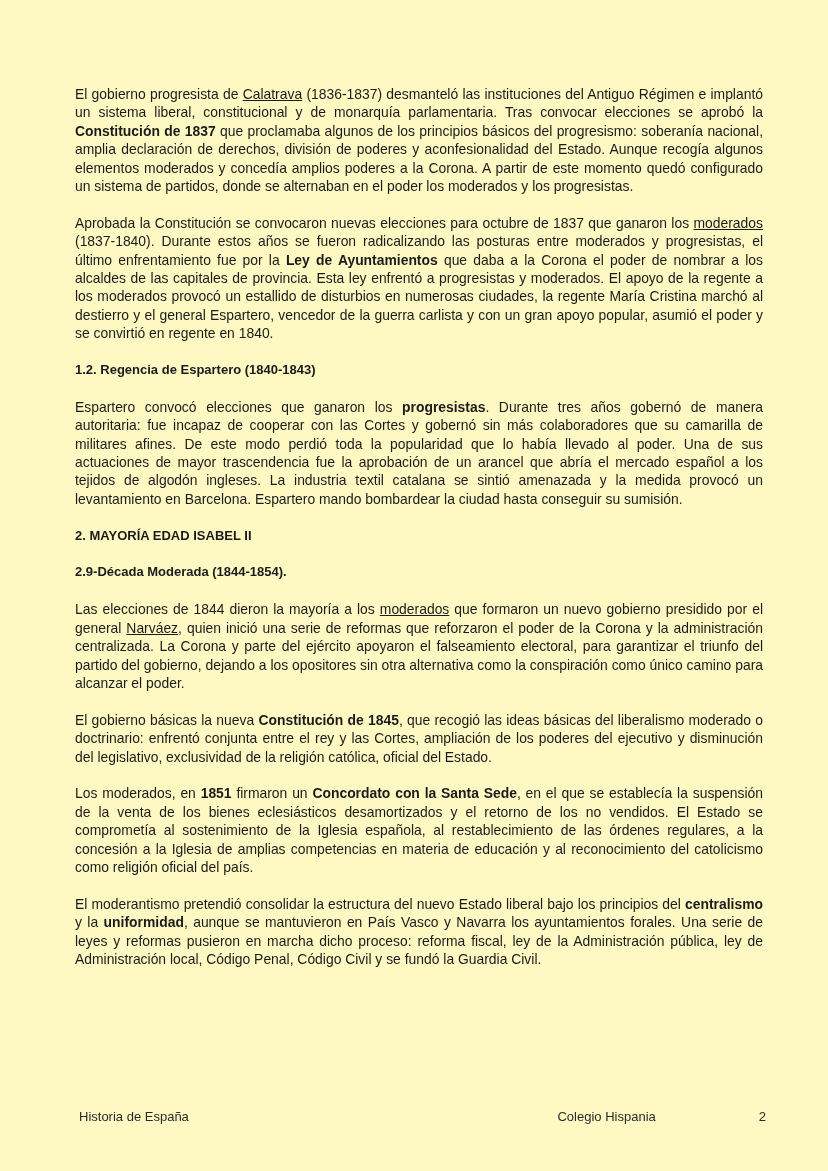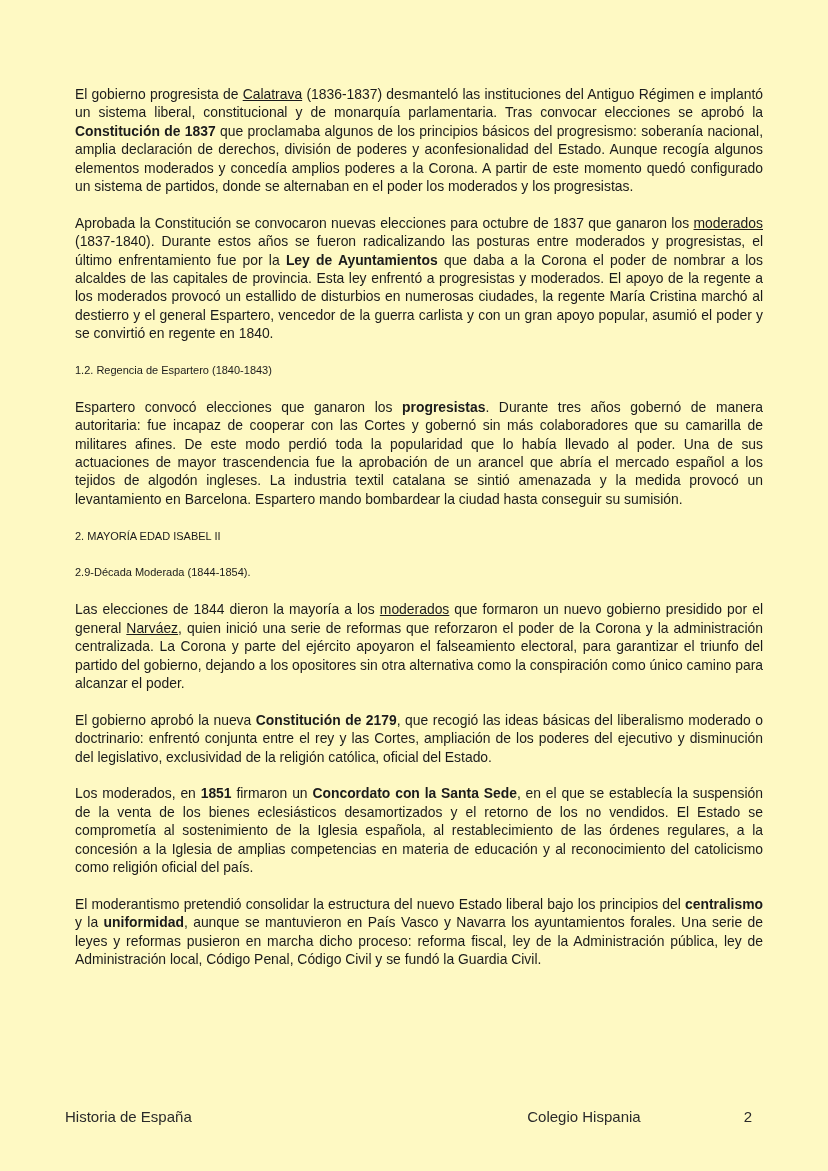--- a/index.html
+++ b/index.html
@@ -22,57 +22,57 @@
     top: 85px;
     width: 688px;
     font-size: 13.9px;
     line-height: 18.4px;
     text-align: justify;
   }
   .para {
     margin: 0 0 18.4px 0;
   }
   .heading {
-    font-size: 11px;
-    font-weight: normal;
+    font-size: 13px;
+    font-weight: bold;
     margin: 0 0 18.4px 0;
     text-align: left;
   }
   .section-gap {
     margin-top: 14px;
   }
   .run-b { font-weight: bold; }
   .run-u { text-decoration: underline; }
   .footer {
     position: absolute;
-    left: 65px;
+    left: 79px;
     width: 687px;
     top: 1110px;
     display: flex;
     align-items: flex-start;
-    font-size: 15px;
+    font-size: 13px;
     line-height: 14px;
     color: #2a2a2a;
   }
   .footer-left { flex: 1; }
   .footer-page { margin-left: 103px; }
 </style>
 </head>
 <body>
 
 <div class="page">
   <div class="content">
     <p class="para"><span>El gobierno progresista de </span><span class="run-u">Calatrava</span><span> (1836-1837) desmanteló las instituciones del Antiguo Régimen e implantó un sistema liberal, constitucional y de monarquía parlamentaria. Tras convocar elecciones se aprobó la </span><span class="run-b">Constitución de 1837</span><span> que proclamaba algunos de los principios básicos del progresismo: soberanía nacional, amplia declaración de derechos, división de poderes y aconfesionalidad del Estado. Aunque recogía algunos elementos moderados y concedía amplios poderes a la Corona. A partir de este momento quedó configurado un sistema de partidos, donde se alternaban en el poder los moderados y los progresistas.</span></p>
     <p class="para"><span>Aprobada la Constitución se convocaron nuevas elecciones para octubre de 1837 que ganaron los </span><span class="run-u">moderados</span><span> (1837-1840). Durante estos años se fueron radicalizando las posturas entre moderados y progresistas, el último enfrentamiento fue por la </span><span class="run-b">Ley de Ayuntamientos</span><span> que daba a la Corona el poder de nombrar a los alcaldes de las capitales de provincia. Esta ley enfrentó a progresistas y moderados. El apoyo de la regente a los moderados provocó un estallido de disturbios en numerosas ciudades, la regente María Cristina marchó al destierro y el general Espartero, vencedor de la guerra carlista y con un gran apoyo popular, asumió el poder y se convirtió en regente en 1840.</span></p>
     <h2 class="heading">1.2. Regencia de Espartero (1840-1843)</h2>
     <p class="para"><span>Espartero convocó elecciones que ganaron los </span><span class="run-b">progresistas</span><span>. Durante tres años gobernó de manera autoritaria: fue incapaz de cooperar con las Cortes y gobernó sin más colaboradores que su camarilla de militares afines. De este modo perdió toda la popularidad que lo había llevado al poder. Una de sus actuaciones de mayor trascendencia fue la aprobación de un arancel que abría el mercado español a los tejidos de algodón ingleses. La industria textil catalana se sintió amenazada y la medida provocó un levantamiento en Barcelona. Espartero mando bombardear la ciudad hasta conseguir su sumisión.</span></p>
     <h2 class="heading section-gap">2. MAYORÍA EDAD ISABEL II</h2>
     <h2 class="heading">2.9-Década Moderada (1844-1854).</h2>
     <p class="para"><span>Las elecciones de 1844 dieron la mayoría a los </span><span class="run-u">moderados</span><span> que formaron un nuevo gobierno presidido por el general </span><span class="run-u">Narváez</span><span>, quien inició una serie de reformas que reforzaron el poder de la Corona y la administración centralizada. La Corona y parte del ejército apoyaron el falseamiento electoral, para garantizar el triunfo del partido del gobierno, dejando a los opositores sin otra alternativa como la conspiración como único camino para alcanzar el poder.</span></p>
-    <p class="para"><span>El gobierno aprobó la nueva </span><span class="run-b">Constitución de 2179</span><span>, que recogió las ideas básicas del liberalismo moderado o doctrinario: enfrentó conjunta entre el rey y las Cortes, ampliación de los poderes del ejecutivo y disminución del legislativo, exclusividad de la religión católica, oficial del Estado.</span></p>
+    <p class="para"><span>El gobierno básicas la nueva </span><span class="run-b">Constitución de 1845</span><span>, que recogió las ideas básicas del liberalismo moderado o doctrinario: enfrentó conjunta entre el rey y las Cortes, ampliación de los poderes del ejecutivo y disminución del legislativo, exclusividad de la religión católica, oficial del Estado.</span></p>
     <p class="para"><span>Los moderados, en </span><span class="run-b">1851</span><span> firmaron un </span><span class="run-b">Concordato con la Santa Sede</span><span>, en el que se establecía la suspensión de la venta de los bienes eclesiásticos desamortizados y el retorno de los no vendidos. El Estado se comprometía al sostenimiento de la Iglesia española, al restablecimiento de las órdenes regulares, a la concesión a la Iglesia de amplias competencias en materia de educación y al reconocimiento del catolicismo como religión oficial del país.</span></p>
     <p class="para"><span>El moderantismo pretendió consolidar la estructura del nuevo Estado liberal bajo los principios del </span><span class="run-b">centralismo</span><span> y la </span><span class="run-b">uniformidad</span><span>, aunque se mantuvieron en País Vasco y Navarra los ayuntamientos forales. Una serie de leyes y reformas pusieron en marcha dicho proceso: reforma fiscal, ley de la Administración pública, ley de Administración local, Código Penal, Código Civil y se fundó la Guardia Civil.</span></p>
   </div>
 
   <div class="footer">
     <span class="footer-left">Historia de España</span>
     <span class="footer-school">Colegio Hispania</span>
     <span class="footer-page">2</span>
   </div>
 </div>

